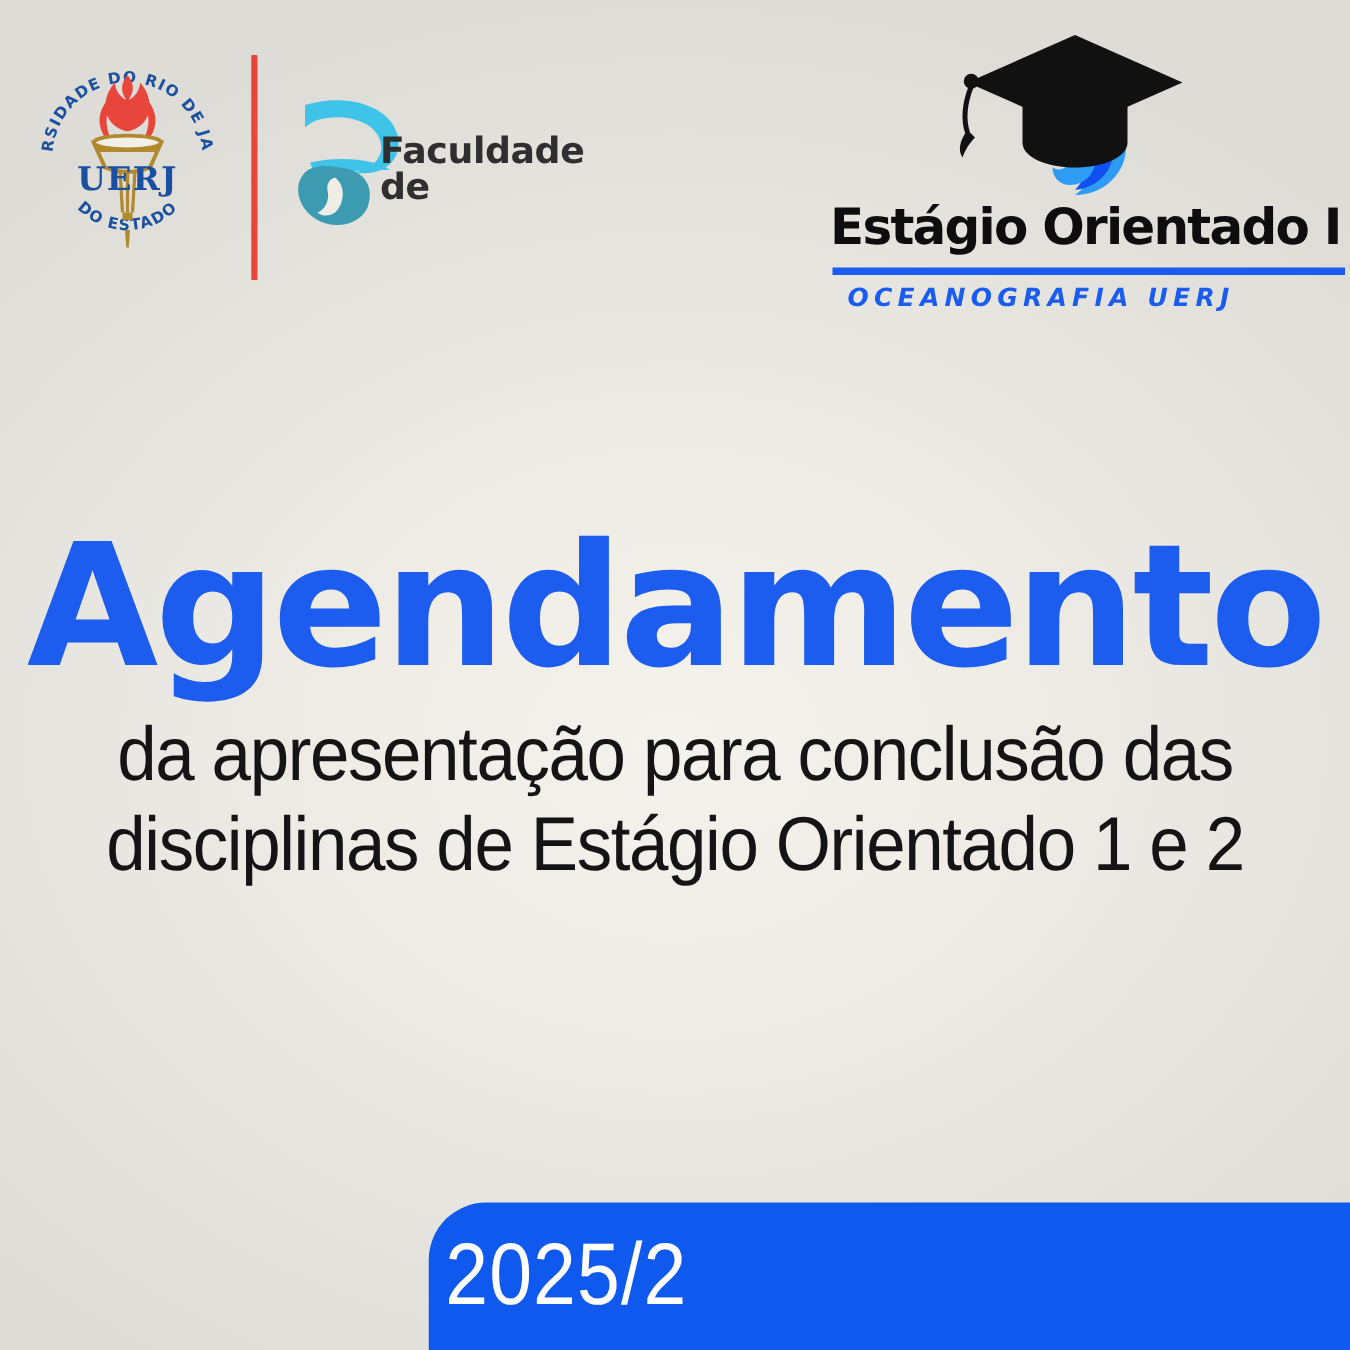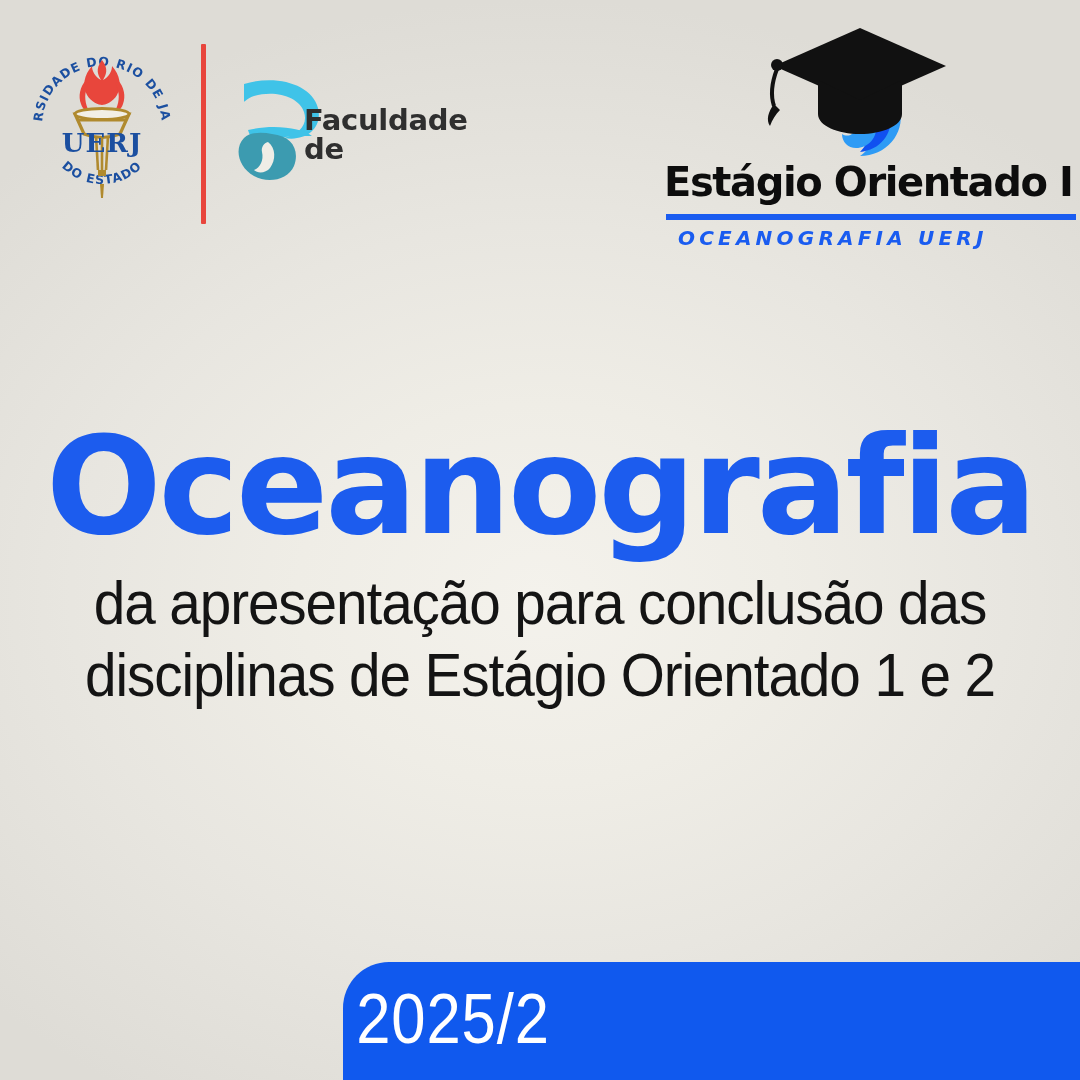--- a/index.html
+++ b/index.html
@@ -286,21 +286,21 @@
           <path d="M14 82 C8 90 6 98 10 104 C12 98 16 92 20 88 Z" fill="#111111"></path>
         </svg>
       </div>
       <div class="eo-title">Estágio Orientado I &amp; II</div>
       <div class="eo-rule"></div>
       <div class="eo-sub">OCEANOGRAFIA UERJ</div>
     </div>
   </div>
 
   <div class="headline-block">
-    <h1 class="headline">Oceanografia</h1>
+    <h1 class="headline">Agendamento</h1>
     <p class="subhead">
       <span class="sub-line">da apresentação para conclusão das</span>
       <span class="sub-line">disciplinas de Estágio Orientado 1 e 2</span>
     </p>
   </div>
 
   <div class="term-banner">
     <span class="term-text">2025/2</span>
   </div>
 

